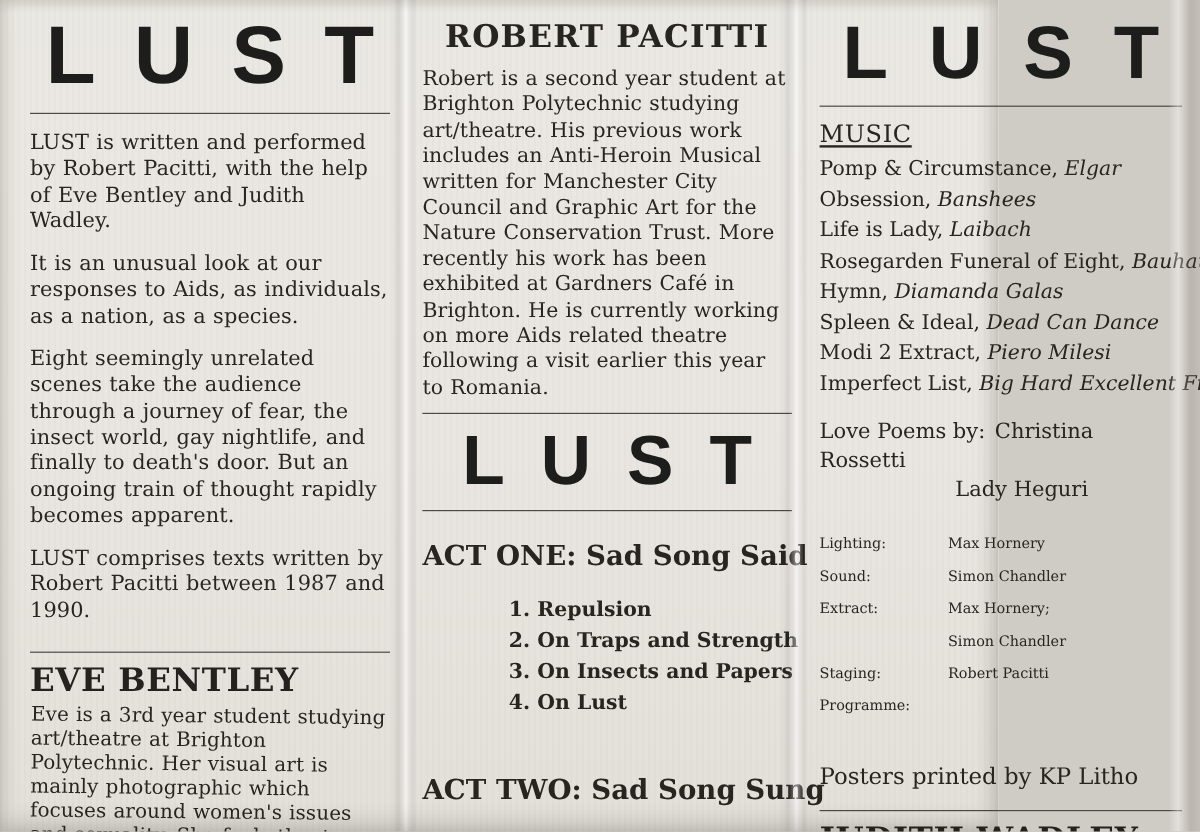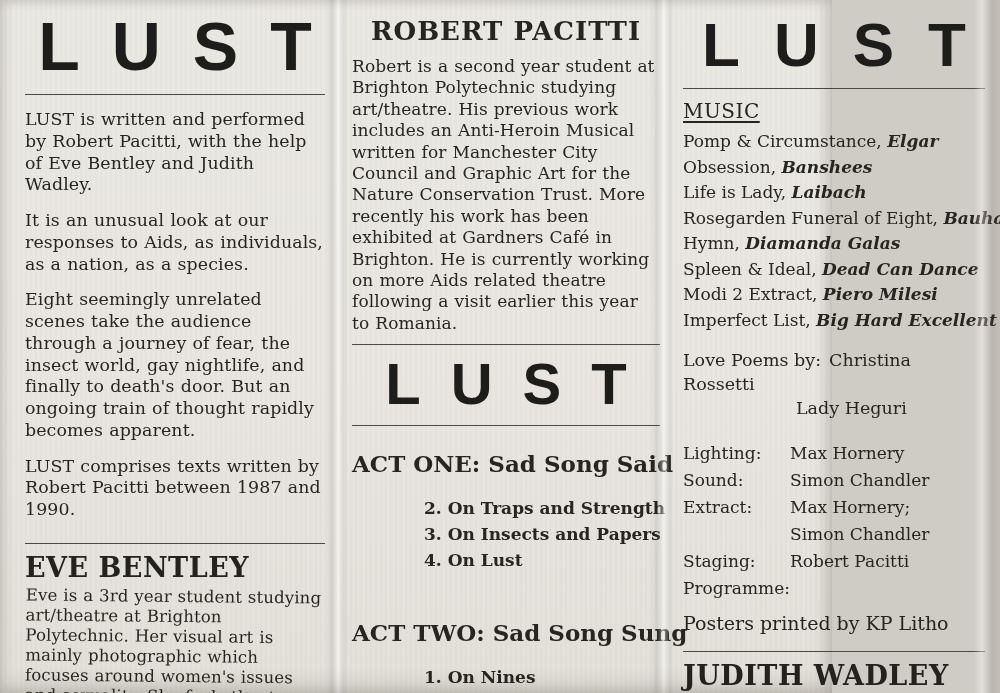--- a/index.html
+++ b/index.html
@@ -66,27 +66,27 @@
   .panel-middle .post-title-rule{margin-top:12px;}
   .act-heading{font-size:23px;font-weight:700;margin:24px 0 0 0;white-space:nowrap;}
   .act-heading.two{margin-top:46px;}
   .act-list{margin:18px 0 0 72px;font-weight:700;font-size:17px;line-height:26px;}
   .act-list div{white-space:nowrap;}
 
   
   .music-heading{font-size:20px;margin-top:10px;text-decoration:underline;text-underline-offset:3px;letter-spacing:0.5px;}
   .tracks{margin-top:6px;font-size:17px;line-height:25.5px;}
   .track{white-space:nowrap;}
-  .it{font-style:italic;font-weight:bold;}
+  .it{font-style:italic;}
   .lovepoems{margin-top:15px;font-size:17.5px;line-height:24px;}
   .poet-first{margin-left:8px;}
   .poet-second{margin-left:113px;font-size:17.5px;line-height:24px;}
-  .credits{margin-top:20px;display:grid;grid-template-columns:107px 1fr;font-size:17px;line-height:27px;}
+  .credits{margin-top:20px;display:grid;grid-template-columns:107px 1fr;font-size:12px;line-height:27px;}
   .credit-name{white-space:pre-line;}
-  .posters{margin-top:10px;font-size:19px;}
+  .posters{margin-top:34px;font-size:19px;}
   .judith-rule{margin-top:17px;}
 </style>
 </head>
 <body>
 
 <div class="sheet">
 
   <div class="panel panel-left">
     <div class="display-title">LUST</div>
     <div class="rule title-rule"></div>
@@ -101,20 +101,21 @@
 
   <div class="panel panel-middle">
     <h2 class="mid-heading">ROBERT PACITTI</h2>
     <p class="body bio">Robert is a second year student at Brighton Polytechnic studying art/theatre. His previous work includes an Anti-Heroin Musical written for Manchester City Council and Graphic Art for the Nature Conservation Trust. More recently his work has been exhibited at Gardners Café in Brighton. He is currently working on more Aids related theatre following a visit earlier this year to Romania.</p>
     <div class="rule pre-title-rule"></div>
     <div class="display-title">LUST</div>
     <div class="rule post-title-rule"></div>
 
     <h3 class="act-heading">ACT ONE: Sad Song Said</h3>
     <div class="act-list">
+      <div>1. Repulsion</div>
       <div>2. On Traps and Strength</div>
       <div>3. On Insects and Papers</div>
       <div>4. On Lust</div>
     </div>
 
     <h3 class="act-heading two">ACT TWO: Sad Song Sung</h3>
     <div class="act-list">
       <div>1. On Nines</div>
 
     </div>

